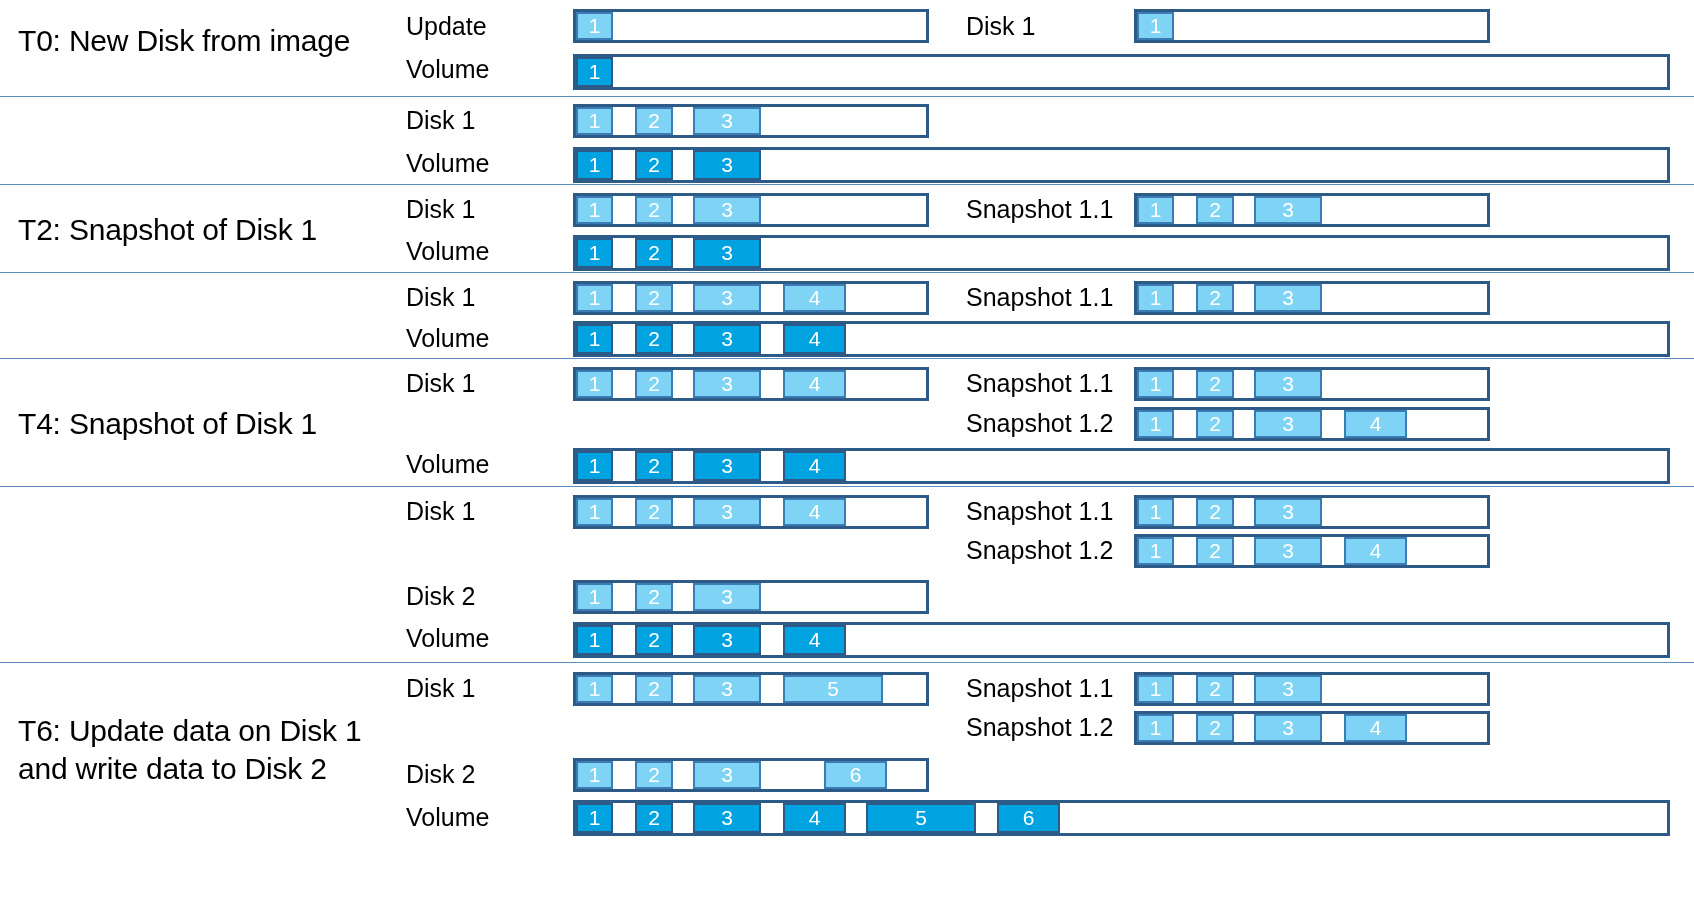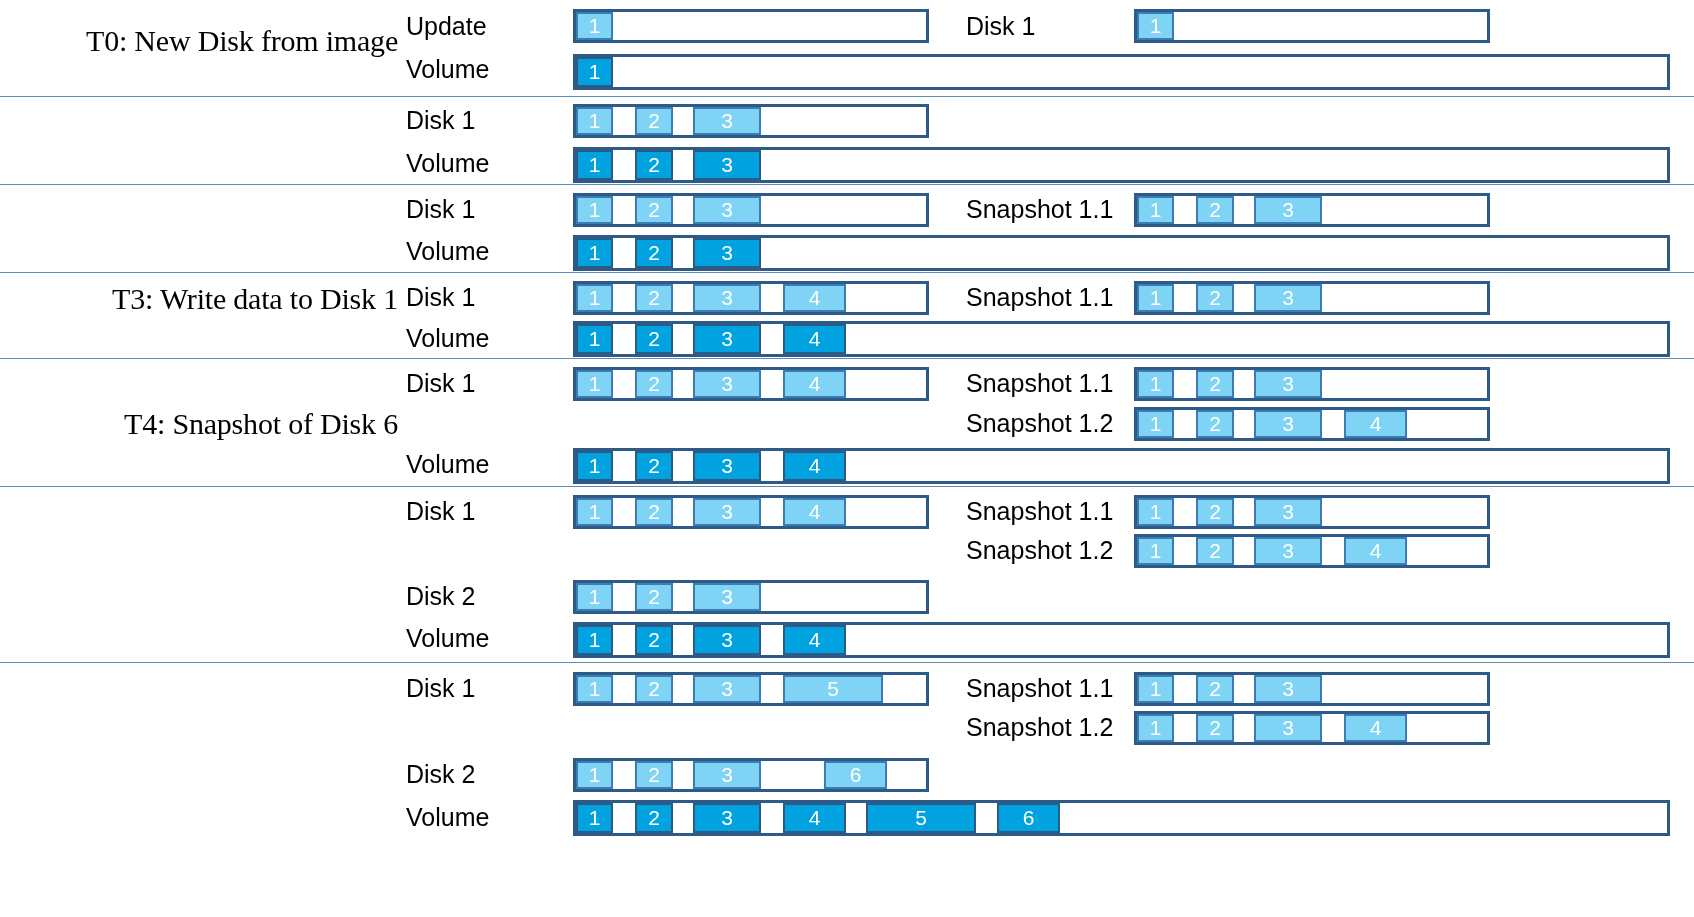--- a/index.html
+++ b/index.html
@@ -7,23 +7,22 @@
   #stage{position:relative;width:1694px;height:917px;}
   .rowsep{position:absolute;left:0;width:1694px;height:1px;background:#5B8DB8;}
 
   .tlabel{
     position:absolute;
     left:18px;
     width:380px;
     color:#000;
     font-size:30px;
     line-height:1.28;
-    font-family:Liberation Serif, serif;
+    font-family:Liberation Sans, sans-serif;
     letter-spacing:-0.2px;
-    text-align:right;
   }
 
   .rowlabel{
     position:absolute;
     color:#000;
     font-size:25px;
     line-height:1;
     white-space:nowrap;
     font-family:"Liberation Sans",sans-serif;
   }
@@ -77,40 +76,40 @@
       <div class="blk disk" style="left: 59px; width: 38px;">2</div>
       <div class="blk disk" style="left: 117px; width: 68px;">3</div>
     </div>
     <div class="rowlabel" style="left: 406px; top: 151px;">Volume</div>
     <div class="bar vol" style="left: 573px; top: 147px; width: 1097px;">
       <div class="blk vol" style="left: 0px; width: 37px;">1</div>
       <div class="blk vol" style="left: 59px; width: 38px;">2</div>
       <div class="blk vol" style="left: 117px; width: 68px;">3</div>
     </div>
     <div class="rowsep" style="top: 184px;"></div>
+    <div class="tlabel" style="top: 211px;">T2: Snapshot of Disk 1</div>
     <div class="rowlabel" style="left: 406px; top: 197px;">Disk 1</div>
     <div class="bar" style="left: 573px; top: 193px; width: 356px;">
       <div class="blk disk" style="left: 0px; width: 37px;">1</div>
       <div class="blk disk" style="left: 59px; width: 38px;">2</div>
       <div class="blk disk" style="left: 117px; width: 68px;">3</div>
     </div>
     <div class="rowlabel" style="left: 966px; top: 197px;">Snapshot 1.1</div>
     <div class="bar" style="left: 1134px; top: 193px; width: 356px;">
       <div class="blk disk" style="left: 0px; width: 37px;">1</div>
       <div class="blk disk" style="left: 59px; width: 38px;">2</div>
       <div class="blk disk" style="left: 117px; width: 68px;">3</div>
     </div>
     <div class="rowlabel" style="left: 406px; top: 239px;">Volume</div>
     <div class="bar vol" style="left: 573px; top: 235px; width: 1097px;">
       <div class="blk vol" style="left: 0px; width: 37px;">1</div>
       <div class="blk vol" style="left: 59px; width: 38px;">2</div>
       <div class="blk vol" style="left: 117px; width: 68px;">3</div>
     </div>
     <div class="rowsep" style="top: 272px;"></div>
-    <div class="tlabel" style="top: 280px;">T3: Write data to Disk 1</div>
     <div class="rowlabel" style="left: 406px; top: 285px;">Disk 1</div>
     <div class="bar" style="left: 573px; top: 281px; width: 356px;">
       <div class="blk disk" style="left: 0px; width: 37px;">1</div>
       <div class="blk disk" style="left: 59px; width: 38px;">2</div>
       <div class="blk disk" style="left: 117px; width: 68px;">3</div>
       <div class="blk disk" style="left: 207px; width: 63px;">4</div>
     </div>
     <div class="rowlabel" style="left: 966px; top: 285px;">Snapshot 1.1</div>
     <div class="bar" style="left: 1134px; top: 281px; width: 356px;">
       <div class="blk disk" style="left: 0px; width: 37px;">1</div>
@@ -118,21 +117,21 @@
       <div class="blk disk" style="left: 117px; width: 68px;">3</div>
     </div>
     <div class="rowlabel" style="left: 406px; top: 326px;">Volume</div>
     <div class="bar vol" style="left: 573px; top: 321px; width: 1097px;">
       <div class="blk vol" style="left: 0px; width: 37px;">1</div>
       <div class="blk vol" style="left: 59px; width: 38px;">2</div>
       <div class="blk vol" style="left: 117px; width: 68px;">3</div>
       <div class="blk vol" style="left: 207px; width: 63px;">4</div>
     </div>
     <div class="rowsep" style="top: 358px;"></div>
-    <div class="tlabel" style="top: 405px;">T4: Snapshot of Disk 6</div>
+    <div class="tlabel" style="top: 405px;">T4: Snapshot of Disk 1</div>
     <div class="rowlabel" style="left: 406px; top: 371px;">Disk 1</div>
     <div class="bar" style="left: 573px; top: 367px; width: 356px;">
       <div class="blk disk" style="left: 0px; width: 37px;">1</div>
       <div class="blk disk" style="left: 59px; width: 38px;">2</div>
       <div class="blk disk" style="left: 117px; width: 68px;">3</div>
       <div class="blk disk" style="left: 207px; width: 63px;">4</div>
     </div>
     <div class="rowlabel" style="left: 966px; top: 371px;">Snapshot 1.1</div>
     <div class="bar" style="left: 1134px; top: 367px; width: 356px;">
       <div class="blk disk" style="left: 0px; width: 37px;">1</div>
@@ -181,20 +180,21 @@
       <div class="blk disk" style="left: 117px; width: 68px;">3</div>
     </div>
     <div class="rowlabel" style="left: 406px; top: 626px;">Volume</div>
     <div class="bar vol" style="left: 573px; top: 622px; width: 1097px;">
       <div class="blk vol" style="left: 0px; width: 37px;">1</div>
       <div class="blk vol" style="left: 59px; width: 38px;">2</div>
       <div class="blk vol" style="left: 117px; width: 68px;">3</div>
       <div class="blk vol" style="left: 207px; width: 63px;">4</div>
     </div>
     <div class="rowsep" style="top: 662px;"></div>
+    <div class="tlabel" style="top: 712px;">T6: Update data on Disk 1 and write data to Disk 2</div>
     <div class="rowlabel" style="left: 406px; top: 676px;">Disk 1</div>
     <div class="bar" style="left: 573px; top: 672px; width: 356px;">
       <div class="blk disk" style="left: 0px; width: 37px;">1</div>
       <div class="blk disk" style="left: 59px; width: 38px;">2</div>
       <div class="blk disk" style="left: 117px; width: 68px;">3</div>
       <div class="blk disk" style="left: 207px; width: 100px;">5</div>
     </div>
     <div class="rowlabel" style="left: 966px; top: 676px;">Snapshot 1.1</div>
     <div class="bar" style="left: 1134px; top: 672px; width: 356px;">
       <div class="blk disk" style="left: 0px; width: 37px;">1</div>

